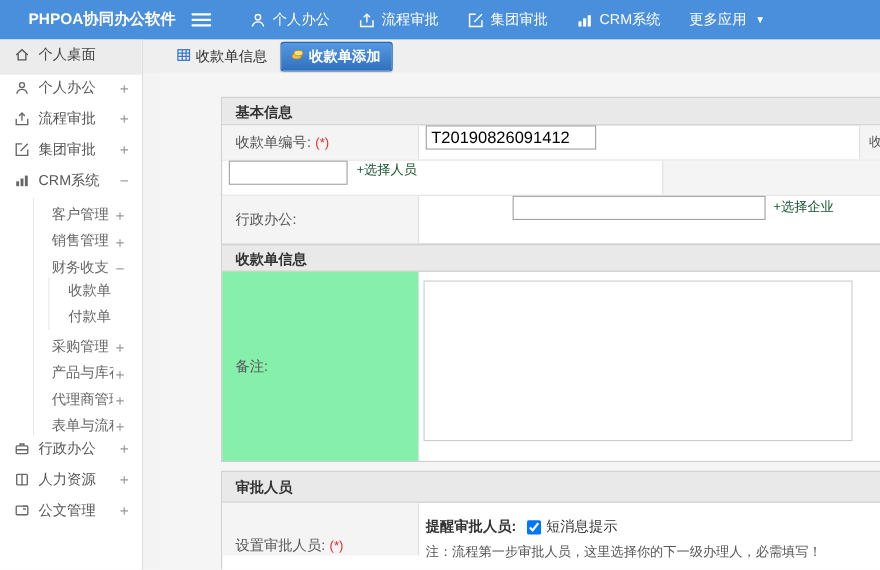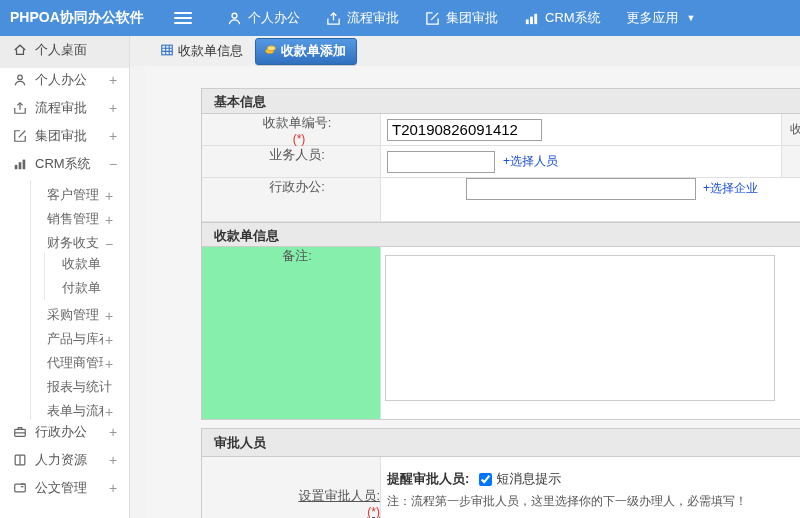--- a/index.html
+++ b/index.html
@@ -1,21 +1,21 @@
 <!DOCTYPE html>
 <html><head>
 <meta charset="utf-8">
 <style>
   * { box-sizing: border-box; margin: 0; padding: 0; }
   html,body { width:800px; height:518px; overflow:hidden; }
   body { font-family:"Liberation Sans","DejaVu Sans",sans-serif; background:#f3f3f3; position:relative; font-size:13px; }
 
   
   .topbar { position:absolute; top:0; left:0; width:800px; height:36px; background:#4a8fdc; color:#fff; display:flex; align-items:center; }
-  .brand { width:128px; padding-left:10px; font-weight:bold; font-size:14px; letter-spacing:0; white-space:nowrap; }
+  .brand { width:128px; padding-left:26px; font-weight:bold; font-size:14px; letter-spacing:0; white-space:nowrap; }
   .hamburger { margin-left:46px; width:18px; cursor:pointer; display:flex; flex-direction:column; gap:3px; }
   .hamburger i { display:block; height:2px; background:#fff; border-radius:1px; }
   .topnav { display:flex; align-items:center; margin-left:22px; }
   .nav-item { display:flex; align-items:center; gap:6px; padding:0 13px; height:36px; font-size:13px; cursor:pointer; white-space:nowrap; }
   .nav-item svg { display:block; }
   .caret { font-size:9px; margin-left:2px; }
 
   
   .sidebar { position:absolute; top:36px; left:0; width:130px; height:482px; background:#fff; border-right:1px solid #ddd; color:#555; overflow:hidden; }
   .side-item { display:flex; align-items:center; cursor:pointer; }
@@ -36,40 +36,40 @@
      background:linear-gradient(#5598e2,#2f71bf); border:1px solid #2a66ad; border-radius:3px; padding:3px 10px 4px 8px; box-shadow:0 1px 1px rgba(0,0,0,.15); }
 
   
   .main { position:absolute; top:66px; left:145px; width:670px; height:452px; background:#f5f5f5; overflow:hidden; }
   .tbl { position:absolute; left:56px; width:760px; background:#fff; border:1px solid #ccc; }
   .tbl1 { top:22px; }
   .tbl2 { top:362px; height:200px; }
   .sec-h { height:25px; line-height:25px; background:#e9e9e9; border-bottom:1px solid #ccc; font-weight:bold; font-size:13px; color:#333; padding-left:12px; }
   .frow { display:flex; border-bottom:1px solid #e0e0e0; }
   .frow:last-child { border-bottom:none; }
-  .lcell { width:179px; background:#f4f4f4; border-right:1px solid #e0e0e0; font-size:13px; color:#555; display:flex; align-items:center; padding-left:12px; flex-shrink:0;flex-direction:column; }
-  .icell { width:400px; display:flex; align-items:center; flex-shrink:0; }
+  .lcell { width:179px; background:#f4f4f4; border-right:1px solid #e0e0e0; font-size:13px; color:#555; display:flex; align-items:center; padding-left:12px; flex-shrink:0; }
+  .icell { width:400px; display:flex; align-items:flex-start; flex-shrink:0; }
   .l2cell { flex:1; background:#f4f4f4; border-left:1px solid #e0e0e0; font-size:12px; color:#555; display:flex; align-items:center; padding-left:8px; white-space:nowrap; overflow:hidden; }
   .req { color:#e03131; margin-left:4px; font-size:12px; }
-  .lnk { color:#1d4ed8; font-size:12px; cursor:pointer; text-decoration:none; }
+  .lnk { color:#14532d; font-size:12px; cursor:pointer; text-decoration:none; }
   .h32 { height:32px; }
   .h44 { height:44px; }
   input.txt { border:1px solid #a0a0a0; background:#fff; height:22px; padding:1px 4px; font-family:inherit; }
   .inp-no { width:155px; margin-left:6px; font-size:15px; }
   .inp-staff { width:108px; height:20px; margin-left:6px; background:#ebebeb; border:1px solid #b8b8b8; }
   .inp-cust { width:230px; height:20px; margin-left:6px; }
   .cust-col { flex-direction:row; align-items:flex-start; justify-content:center;margin-left:28px; }
   .cust-col .lnk { margin:2px 0 0 7px; }
   .remark-row { height:172px; }
   .remark-lbl { background:#86efac; border-right:1px solid #d4e4f1; }
   .remark-cell { width:581px; align-items:flex-start; }
   textarea.rem { margin:8px 0 0 4px; width:390px; height:146px; border:1px solid #ccc; resize:none; font-family:inherit; }
   .remark-cell { width:581px; }
   .appr-row { height:175px; align-items:flex-start; }
-  .appr-lbl { align-items:flex-end; padding-top:30px;text-decoration:underline; }
+  .appr-lbl { align-items:center; padding-top:30px; }
   .appr-cell { flex-direction:column; align-items:flex-start; padding:7px 0 0 6px; }
   .appr-line1 { display:flex; align-items:center; gap:10px; }
   .inp-appr { width:95px; height:26px; }
   .remind { margin-top:6px; display:flex; align-items:center; font-size:13px; color:#333; }
   .remind b { font-weight:bold;text-align:center; }
   .remind input { margin:0 4px 0 10px; width:13px; height:13px; }
   .note { margin-top:5px; font-size:12px; color:#555; white-space:nowrap; }
 
   svg { flex-shrink:0; }
 </style>
@@ -210,23 +210,20 @@
     </div>
     <div class="side-item">
       <span class="lbl">产品与库存</span>
       <span class="exp">+</span>
     </div>
     <div class="side-item">
       <span class="lbl">代理商管理</span>
       <span class="exp">+</span>
     </div>
     <div class="side-item">
-      <span class="lbl">报表与统计</span>
-    </div>
-    <div class="side-item">
       <span class="lbl">表单与流程设置</span>
       <span class="exp">+</span>
     </div>
   </div>
 
   <div class="side-item lvl0">
     <span class="sicon">
         <svg width="14" height="14" viewBox="0 0 16 16" fill="none" stroke="#666" stroke-width="1.4">
           <rect x="2" y="5" width="12" height="8" rx="1"></rect>
           <path d="M6 5V3h4v2"></path>
@@ -286,23 +283,20 @@
         <span>收款单编号:</span>
         <span class="req">(*)</span>
       </div>
       <div class="icell">
         <input class="txt inp-no" value="T20190826091412" style="">
       </div>
       <div class="l2cell">收款单</div>
     </div>
 
     <div class="frow h32">
-      <div class="lcell">
-        <span>业务人员:</span>
-      </div>
       <div class="icell">
         <input class="txt inp-staff" disabled="" style="">
         <a class="lnk" style="margin-left:8px">+选择人员</a>
       </div>
       <div class="l2cell"></div>
     </div>
 
     <div class="frow h44">
       <div class="lcell">
         <span>行政办公:</span>

